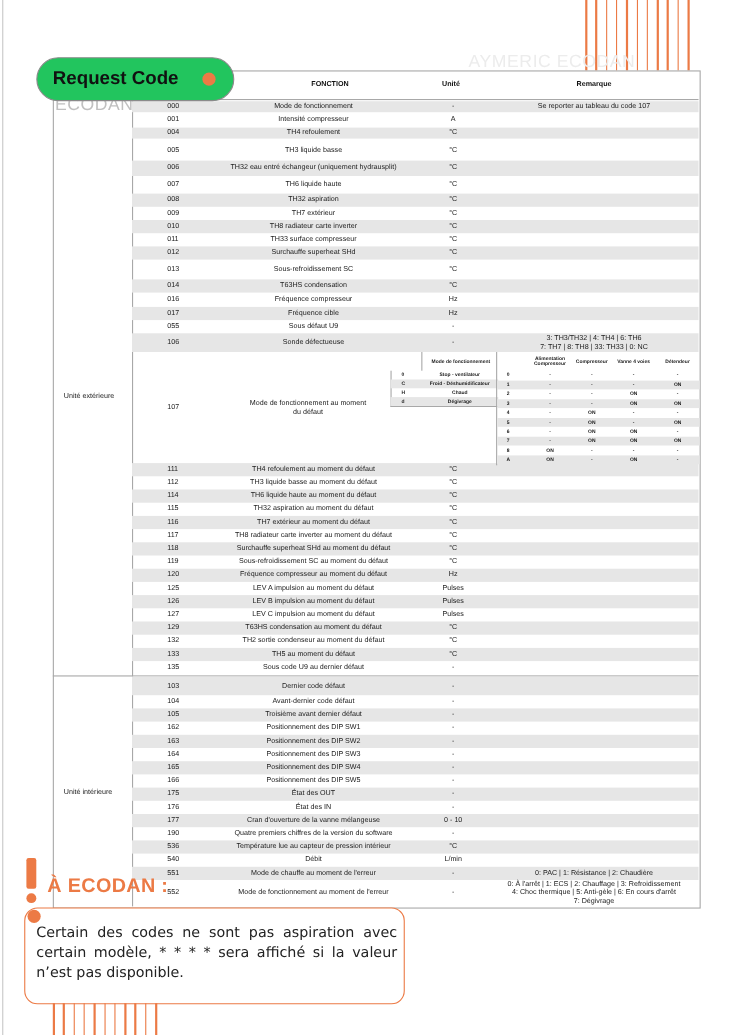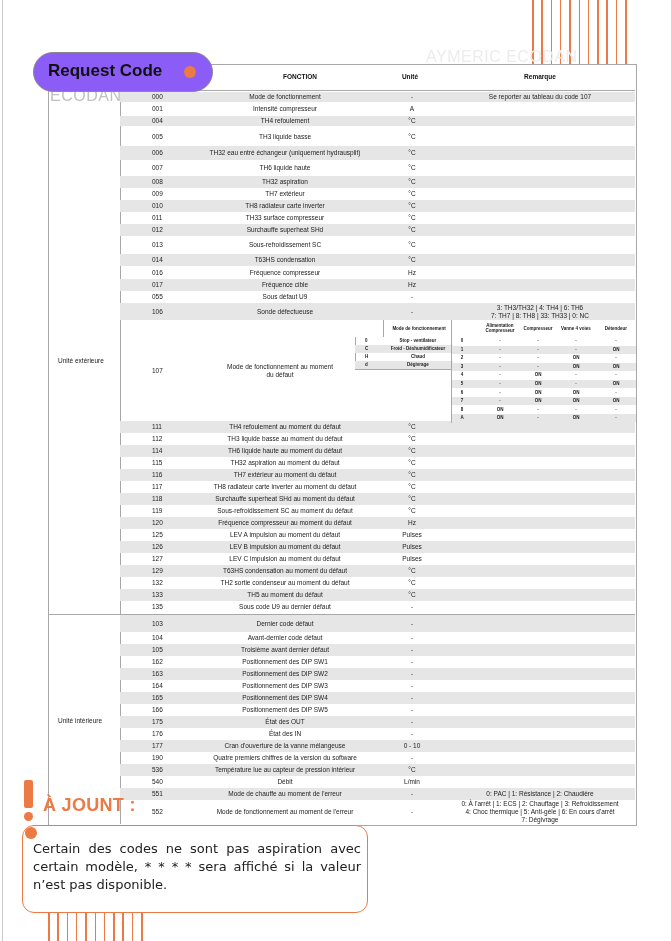--- a/index.html
+++ b/index.html
@@ -4,21 +4,21 @@
 <style>
   html, body { margin:0; padding:0; background:#ffffff; }
   body { width:671px; height:941px; position:relative; overflow:hidden; font-family:"Liberation Sans", sans-serif; color:#1a1a1a; }
   .page-frame { position:absolute; left:2px; top:0; width:0; height:941px; border-left:1px solid #c8c8c8; }
   .deco-top { position:absolute; left:532px; top:0; width:104px; height:64px; }
   .deco-top span { position:absolute; top:0; width:1.5px; height:64px; background:#ec7a45; }
   .deco-bottom { position:absolute; left:48px; top:912px; width:104px; height:29px; }
   .deco-bottom span { position:absolute; top:0; width:1.5px; height:29px; background:#ec7a45; }
   .watermark-name { position:absolute; left:426px; top:48px; font-size:16px; color:#ececec; letter-spacing:0.5px; }
   .watermark-brand { position:absolute; left:50px; top:87px; font-size:16px; color:#c0c0c0; letter-spacing:0.5px; }
-  .title-pill { position:absolute; left:33px; top:52px; width:178px; height:38px; border:1px solid #8a8a8a; border-radius:20px; background:#8b5cf6; z-index:5; }
+  .title-pill { position:absolute; left:33px; top:52px; width:178px; height:38px; border:1px solid #8a8a8a; border-radius:20px; background:#22c55e; z-index:5; }
   .title-text { position:absolute; left:14px; top:8px; font-size:17px; font-weight:bold; color:#111; }
   .title-dot { position:absolute; left:150px; top:13px; width:12px; height:12px; border-radius:50%; background:#ec7a45; }
   .table-outer { position:absolute; left:48px; top:64px; width:587px; height:760px; border:1px solid #a8a8a8; border-left:1px solid #a8a8a8; }
   .header-line { position:absolute; left:120px; top:90px; width:515px; height:1px; background:#a8a8a8; }
   .hdr { position:absolute; top:73px; font-size:6.5px; font-weight:bold; color:#111; text-align:center; }
   .row { position:absolute; left:120px; width:515px; font-size:6.5px; color:#222; }
   .row.shade { background:#e6e6e6; }
   .row .code { position:absolute; left:32px; }
   .row .fn { position:absolute; left:60px; width:210px; text-align:center; }
   .row .unit { position:absolute; left:262px; width:60px; text-align:center; }
@@ -448,21 +448,21 @@
         <span style="left: 104px; width: 40px;">ON</span>
         <span style="left: 144px; width: 40px;">-</span>
       </div>
     </div>
 </div>
 
 <div class="note-bang">
   <div class="bar"></div>
     <div class="dot"></div>
 </div>
-<div class="note-title">À JOUNT :</div>
+<div class="note-title">À ECODAN :</div>
 <div class="note-box">
   <div class="note-text">Certain des codes ne sont pas aspiration avec certain modèle, * * * * sera affiché si la valeur n’est pas disponible.</div>
 </div>
 <div class="note-box-dot"></div>
 
 <div class="deco-bottom">
     <span style="left: 0px;"></span>
     <span style="left: 9.3px;"></span>
     <span style="left: 18.6px;"></span>
     <span style="left: 27.9px;"></span>

